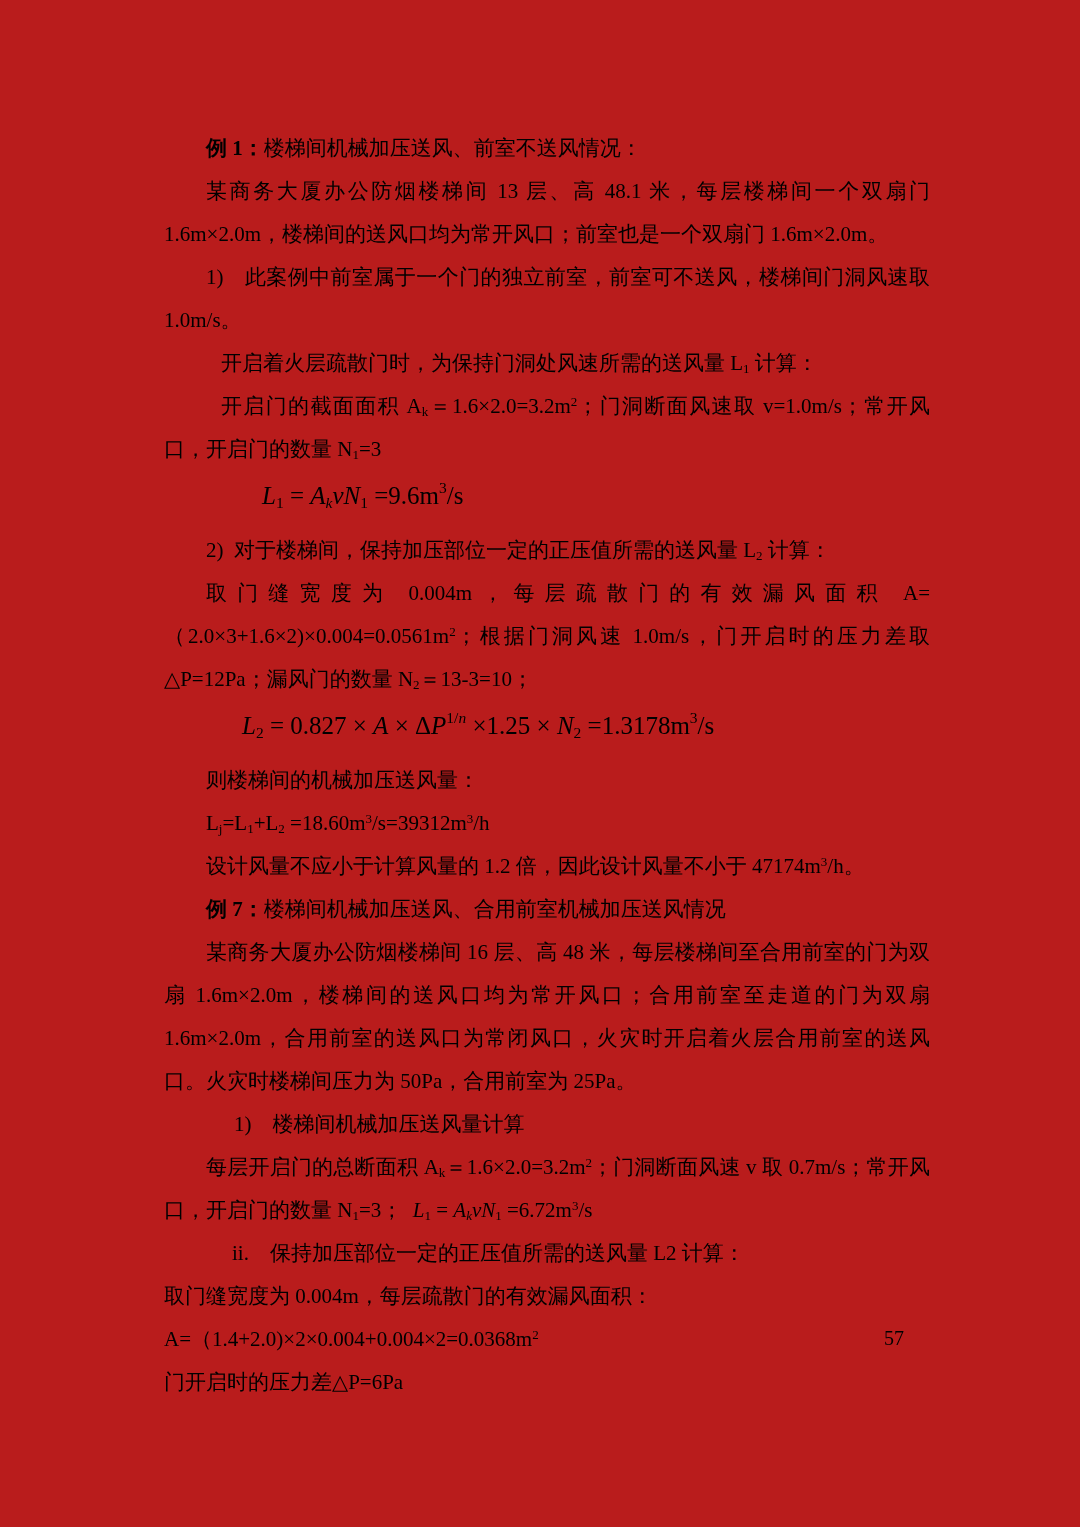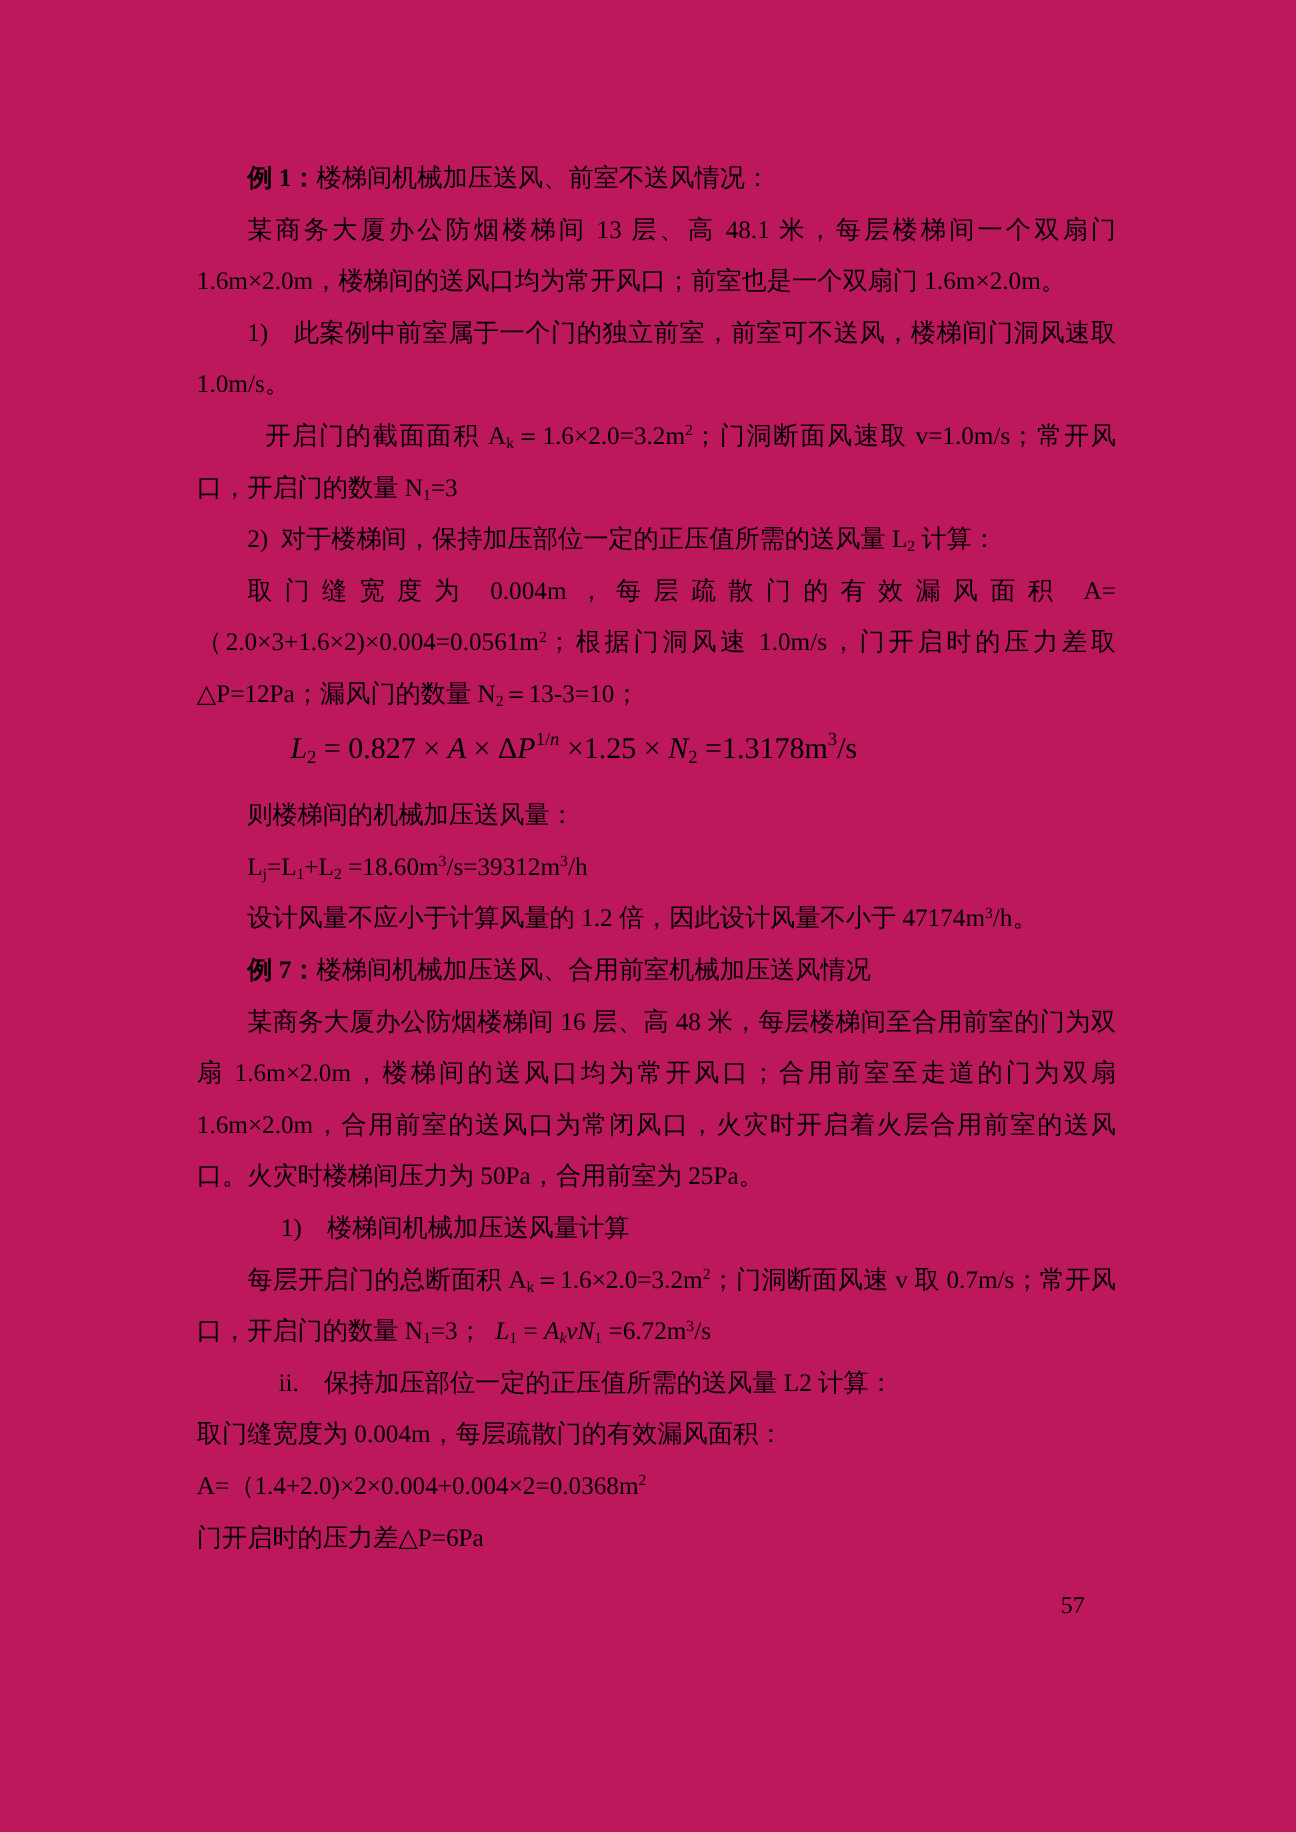--- a/index.html
+++ b/index.html
@@ -1,19 +1,19 @@
 <!DOCTYPE html>
 <html><head>
 <meta charset="utf-8">
 <style>
   html,body{margin:0;padding:0;background:#ffffff;}
   .page{
     position:relative;
     width:1080px;height:1527px;
-    background:#be185d;
+    background:#b91c1c;
     overflow:hidden;
     color:#000;
     font-family:"Liberation Serif","DejaVu Serif",serif;
   }
   .doc{
     position:absolute;
     left:164px;top:127px;
     width:766px;
     font-size:21px;
     line-height:43px;
@@ -47,21 +47,23 @@
   }
 </style>
 </head>
 <body>
 
 <div class="page">
   <div class="doc">
       <p class="ind2 nj"><span class="bd">例 1：</span><span>楼梯间机械加压送风、前室不送风情况：</span></p>
       <p class="ind2"><span>某商务大厦办公防烟楼梯间 13 层、高 48.1 米，每层楼梯间一个双扇门 1.6m×2.0m，楼梯间的送风口均为常开风口；前室也是一个双扇门 1.6m×2.0m。</span></p>
       <p class="ind2"><span>1) 此案例中前室属于一个门的独立前室，前室可不送风，楼梯间门洞风速取 1.0m/s。</span></p>
+      <p class="ind26 nj"><span>开启着火层疏散门时，为保持门洞处风速所需的送风量 L</span><sub>1</sub><span> 计算：</span></p>
       <p class="ind26"><span>开启门的截面面积 A</span><sub>k</sub><span>＝1.6×2.0=3.2m</span><sup>2</sup><span>；门洞断面风速取 v=1.0m/s；常开风口，开启门的数量 N</span><sub>1</sub><span>=3</span></p>
+      <p class="formula f1"><span class="it math">L</span><sub class="math">1</sub><span class="math"> = </span><span class="it math">A</span><sub class="it math">k</sub><span class="it math">vN</span><sub class="math">1</sub><span class="math"> =9.6m</span><sup class="math">3</sup><span class="math">/s</span></p>
       <p class="ind2 nj"><span>2) 对于楼梯间，保持加压部位一定的正压值所需的送风量 L</span><sub>2</sub><span> 计算：</span></p>
       <p class="ind2"><span>取门缝宽度为 0.004m，每层疏散门的有效漏风面积 A=（2.0×3+1.6×2)×0.004=0.0561m</span><sup>2</sup><span>；根据门洞风速 1.0m/s，门开启时的压力差取△P=12Pa；漏风门的数量 N</span><sub>2</sub><span>＝13-3=10；</span></p>
       <p class="formula f2"><span class="it math">L</span><sub class="math">2</sub><span class="math"> = 0.827 × </span><span class="it math">A</span><span class="math"> × Δ</span><span class="it math">P</span><sup class="math">1/</sup><sup class="it math">n</sup><span class="math"> ×1.25 × </span><span class="it math">N</span><sub class="math">2</sub><span class="math"> =1.3178m</span><sup class="math">3</sup><span class="math">/s</span></p>
       <p class="ind2 nj"><span>则楼梯间的机械加压送风量：</span></p>
       <p class="ind2 nj"><span>L</span><sub>j</sub><span>=L</span><sub>1</sub><span>+L</span><sub>2</sub><span> =18.60m</span><sup>3</sup><span>/s=39312m</span><sup>3</sup><span>/h</span></p>
       <p class="ind2"><span>设计风量不应小于计算风量的 1.2 倍，因此设计风量不小于 47174m</span><sup>3</sup><span>/h。</span></p>
       <p class="ind2 nj"><span class="bd">例 7：</span><span>楼梯间机械加压送风、合用前室机械加压送风情况</span></p>
       <p class="ind2"><span>某商务大厦办公防烟楼梯间 16 层、高 48 米，每层楼梯间至合用前室的门为双扇 1.6m×2.0m，楼梯间的送风口均为常开风口；合用前室至走道的门为双扇 1.6m×2.0m，合用前室的送风口为常闭风口，火灾时开启着火层合用前室的送风口。火灾时楼梯间压力为 50Pa，合用前室为 25Pa。</span></p>
       <p class="pad35 nj"><span>1) 楼梯间机械加压送风量计算</span></p>
       <p class="ind2"><span>每层开启门的总断面积 A</span><sub>k</sub><span>＝1.6×2.0=3.2m</span><sup>2</sup><span>；门洞断面风速 v 取 0.7m/s；常开风口，开启门的数量 N</span><sub>1</sub><span>=3； </span><span class="it math">L</span><sub class="math">1</sub><span class="math"> = </span><span class="it math">A</span><sub class="it math">k</sub><span class="it math">vN</span><sub class="math">1</sub><span class="math"> =6.72m</span><sup class="math">3</sup><span class="math">/s</span></p>

